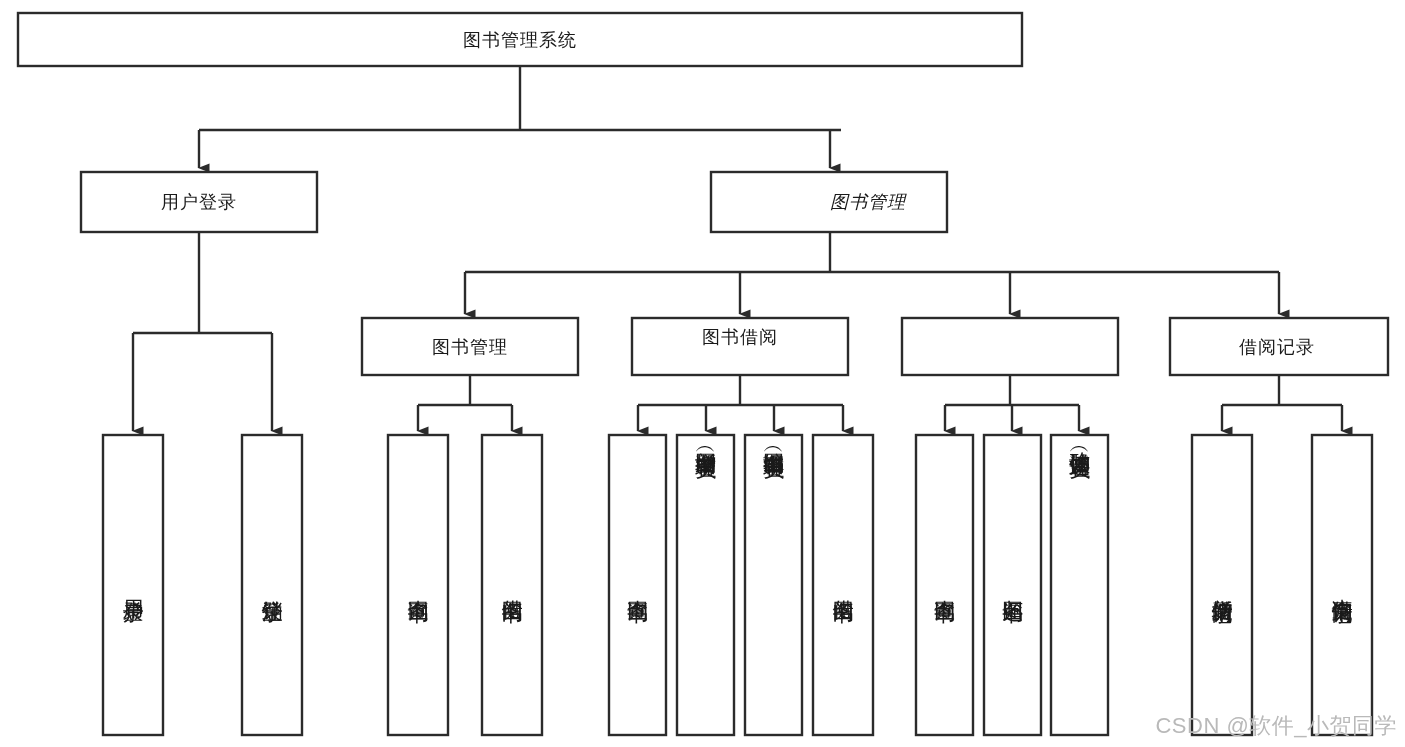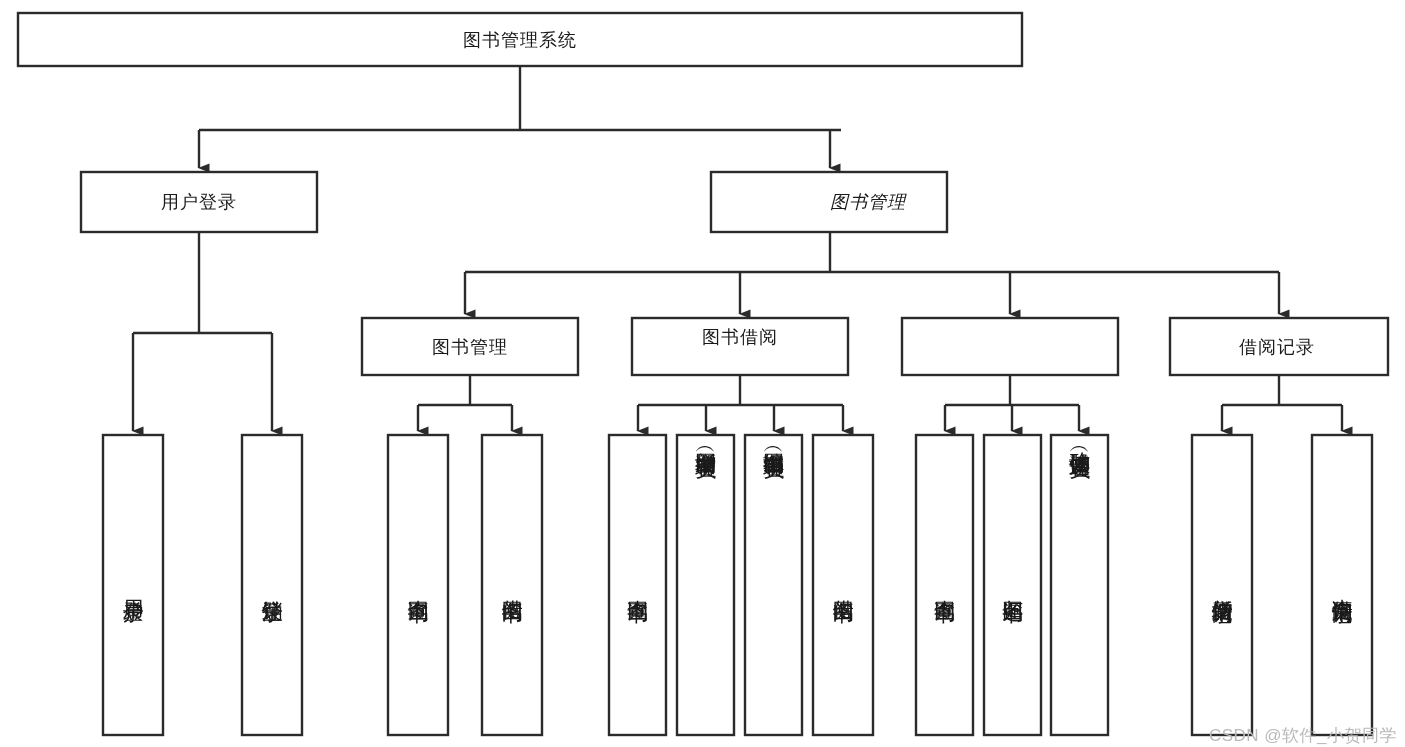--- a/index.html
+++ b/index.html
@@ -67,23 +67,23 @@
     stroke: #2b2b2b;
     stroke-width: 2.4;
     fill: none;
   }
   .arrow-head {
     fill: #2b2b2b;
   }
   .watermark {
     position: absolute;
     right: 8px;
-    bottom: 0;
-    font-family: "Liberation Sans", "DejaVu Sans", sans-serif;
-    font-size: 17px;
+    bottom: 6px;
+    font-family: "Liberation Sans", "DejaVu Sans", sans-serif;
+    font-size: 22px;
     color: #b9b9b9;
     white-space: nowrap;
     letter-spacing: 0.5px;
   }
 </style>
 </head>
 <body>
 
 <div id="diagram-root">
 

